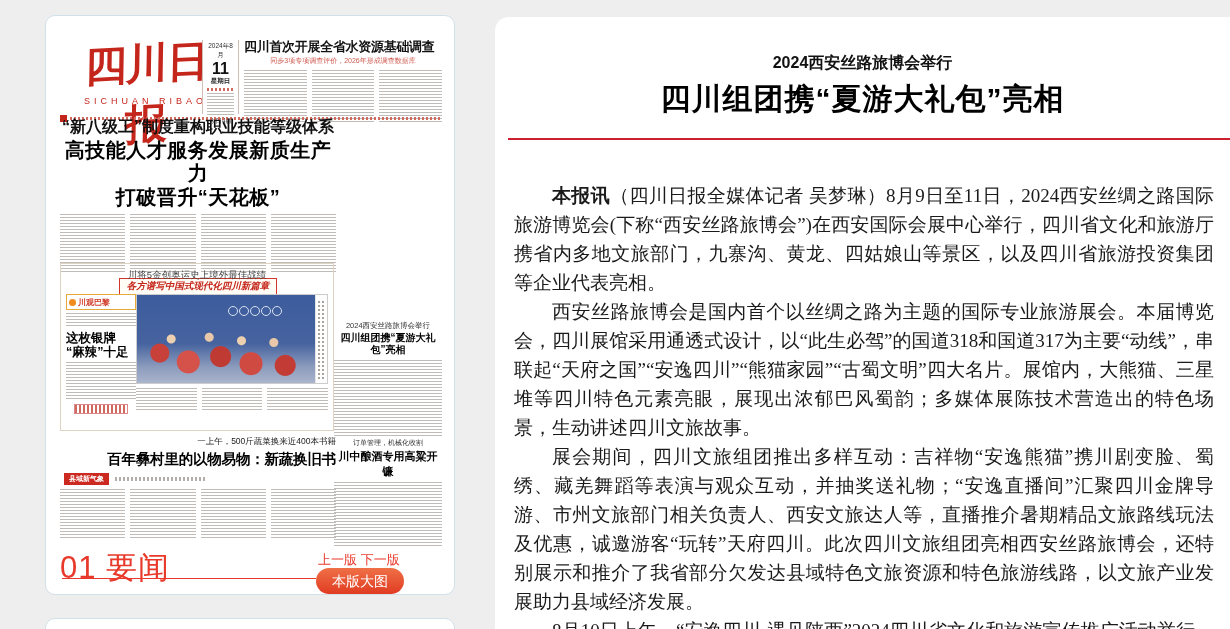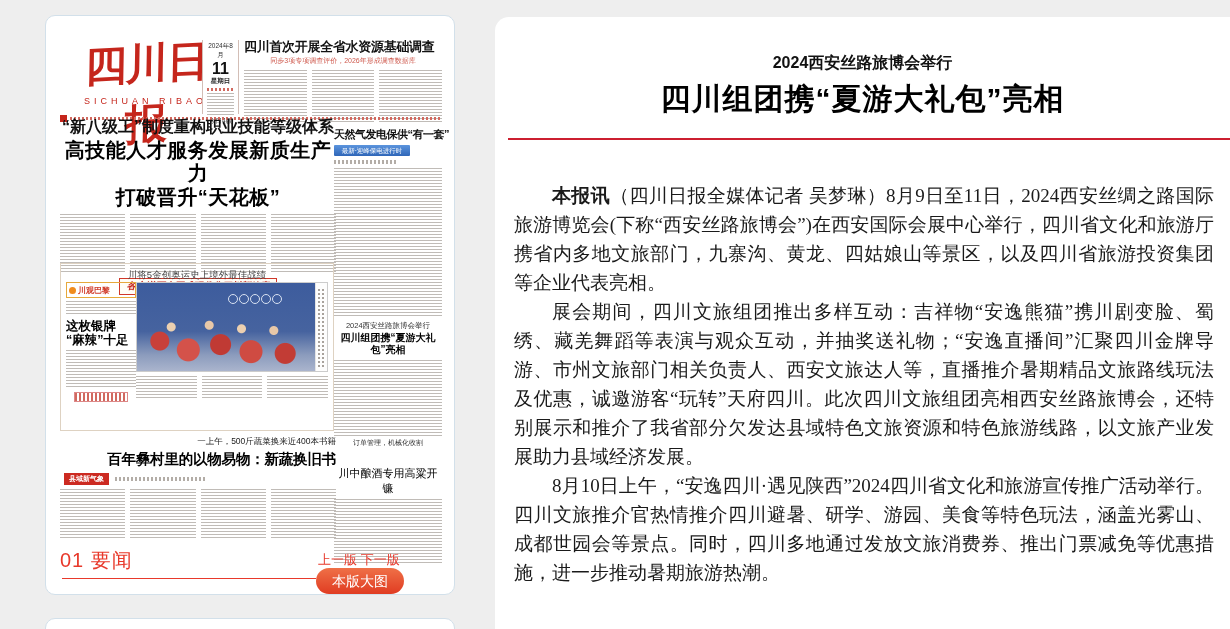--- a/index.html
+++ b/index.html
@@ -57,28 +57,28 @@
   #gas-badge{margin-top:3px;width:76px;height:11px;background:linear-gradient(180deg,#5b94dd,#2f66b8);
       color:#fff;font-size:6.5px;line-height:11px;text-align:center;border-radius:1px;}
   #gas-story .by{width:62px;height:4px;margin:4px 0;}
   #gas-story .tx{height:150px;}
   #travel-story{top:194px;text-align:center;}
   #travel-story .k{font-size:7.5px;color:#333;}
   #travel-story .h{font-size:10px;font-weight:bold;color:#000;line-height:12px;margin-top:1px;}
   #travel-story .tx{height:78px;margin-top:4px;}
   #sorghum-story{top:311px;text-align:center;}
   #sorghum-story .k{font-size:7px;color:#333;}
-  #sorghum-story .h{font-size:11px;font-weight:normal;color:#000;margin-top:18px;}
+  #sorghum-story .h{font-size:11px;font-weight:bold;color:#000;margin-top:1px;}
   #sorghum-story .tx{height:64px;margin-top:3px;}
 
   
   #sports-box{left:14px;top:247px;width:274px;height:168px;border:1px solid #ded2c2;padding:4px 5px;}
   #sports-box .h{font-size:16px;font-weight:bold;color:#000;text-align:center;letter-spacing:.5px;}
   #sports-box .s{font-size:9.5px;color:#444;text-align:center;margin-top:1px;}
-  #sports-row{display:flex;gap:0;margin-top:0;height:120px;}
+  #sports-row{display:flex;gap:0;margin-top:12px;height:120px;}
   #sports-left{width:70px;flex:0 0 auto;display:flex;flex-direction:column;}
   #cg-logo{border:1px solid #e6a93c;height:14px;display:flex;align-items:center;gap:2px;padding:0 2px;}
   #cg-logo .dot{width:7px;height:7px;border-radius:50%;background:#f08c1e;flex:0 0 auto;}
   #cg-logo .t{font-size:8px;font-weight:bold;color:#d03a28;white-space:nowrap;}
   #sports-left .tx1{height:15px;margin:3px 0;}
   #sports-left .sh{font-size:12.5px;font-weight:bold;color:#000;line-height:14px;}
   #sports-left .tx2{flex:1;margin-top:3px;}
   #sports-left .tag{height:8px;width:52px;margin:4px auto 0;border:1px solid #d88;}
   #sports-right{flex:1;display:flex;flex-direction:column;}
   .photo{height:88px;position:relative;overflow:hidden;border:1px solid #ccc;
@@ -104,21 +104,21 @@
   
   #village-story{left:14px;top:420px;width:276px;text-align:right;}
   #village-story .k{font-size:8.5px;color:#222;}
   #village-story .h{font-size:14.5px;font-weight:bold;color:#000;margin-top:2px;letter-spacing:-.2px;}
   #village-meta{display:flex;align-items:center;gap:6px;margin-top:4px;padding:0 4px;}
   #village-badge{background:#cc2a21;color:#fff;font-size:7px;padding:1px 5px;font-weight:bold;}
   #village-meta .by{width:92px;height:4px;}
   #village-story .cols{height:50px;margin-top:4px;text-align:left;}
 
   
-  #page-label{left:14px;top:531px;font-size:20px;color:#e8392b;letter-spacing:1px;}
+  #page-label{left:14px;top:531px;font-size:31px;color:#e8392b;letter-spacing:1px;}
   #footer-rule{left:16px;top:562px;width:254px;border-top:1.5px solid #e8392b;height:0;}
   #pager{left:272px;top:535px;width:120px;font-size:13px;color:#e8392b;}
   #pager span{cursor:pointer;}
   #zoom-btn{left:270px;top:552px;width:88px;height:26px;border-radius:15px;color:#fff;font-size:14px;
       line-height:26px;text-align:center;background:linear-gradient(180deg,#ef7047,#e03c22);cursor:pointer;}
 
   
   #right-card > div{position:absolute;box-sizing:border-box;}
   #art-kicker{top:36px;left:0;width:735px;text-align:center;font-size:16px;font-weight:bold;color:#111;}
   #art-headline{top:62px;left:0;width:735px;text-align:center;font-size:30px;font-weight:bold;color:#000;letter-spacing:1px;}
@@ -169,26 +169,20 @@
     <div class="cols">
       <i class="tx"></i>
       <i class="tx"></i>
       <i class="tx"></i>
       <i class="tx"></i>
     </div>
     <div id="banner">各方谱写中国式现代化四川新篇章</div>
   </div>
 
   <div id="np-right">
-    <div id="gas-story">
-      <div class="h">天然气发电保供“有一套”</div>
-      <div id="gas-badge">最新·迎峰保电进行时</div>
-      <div class="by tx-h"></div>
-      <div class="tx"></div>
-    </div>
     <div id="travel-story">
       <div class="k">2024西安丝路旅博会举行</div>
       <div class="h">四川组团携“夏游大礼包”亮相</div>
       <div class="tx"></div>
     </div>
     <div id="sorghum-story">
       <div class="k">订单管理，机械化收割</div>
       <div class="h">川中酿酒专用高粱开镰</div>
       <div class="tx"></div>
     </div>
@@ -256,16 +250,17 @@
 </div>
 
 <div class="card" id="next-card"></div>
 
 <div class="card" id="right-card">
   <div id="art-kicker">2024西安丝路旅博会举行</div>
   <div id="art-headline">四川组团携“夏游大礼包”亮相</div>
   <div id="art-rule"></div>
   <div id="art-body">
     <p><b>本报讯</b><span>（四川日报全媒体记者 吴梦琳）8月9日至11日，2024西安丝绸之路国际旅游博览会(下称“西安丝路旅博会”)在西安国际会展中心举行，四川省文化和旅游厅携省内多地文旅部门，九寨沟、黄龙、四姑娘山等景区，以及四川省旅游投资集团等企业代表亮相。</span></p>
+    <p>西安丝路旅博会是国内首个以丝绸之路为主题的国际专业旅游展会。本届博览会，四川展馆采用通透式设计，以“此生必驾”的国道318和国道317为主要“动线”，串联起“天府之国”“安逸四川”“熊猫家园”“古蜀文明”四大名片。展馆内，大熊猫、三星堆等四川特色元素亮眼，展现出浓郁巴风蜀韵；多媒体展陈技术营造出的特色场景，生动讲述四川文旅故事。</p>
     <p>展会期间，四川文旅组团推出多样互动：吉祥物“安逸熊猫”携川剧变脸、蜀绣、藏羌舞蹈等表演与观众互动，并抽奖送礼物；“安逸直播间”汇聚四川金牌导游、市州文旅部门相关负责人、西安文旅达人等，直播推介暑期精品文旅路线玩法及优惠，诚邀游客“玩转”天府四川。此次四川文旅组团亮相西安丝路旅博会，还特别展示和推介了我省部分欠发达县域特色文旅资源和特色旅游线路，以文旅产业发展助力县域经济发展。</p>
     <p>8月10日上午，“安逸四川·遇见陕西”2024四川省文化和旅游宣传推广活动举行。四川文旅推介官热情推介四川避暑、研学、游园、美食等特色玩法，涵盖光雾山、成都世园会等景点。同时，四川多地通过发放文旅消费券、推出门票减免等优惠措施，进一步推动暑期旅游热潮。</p>
   </div>
 </div>
 
 </body></html>

